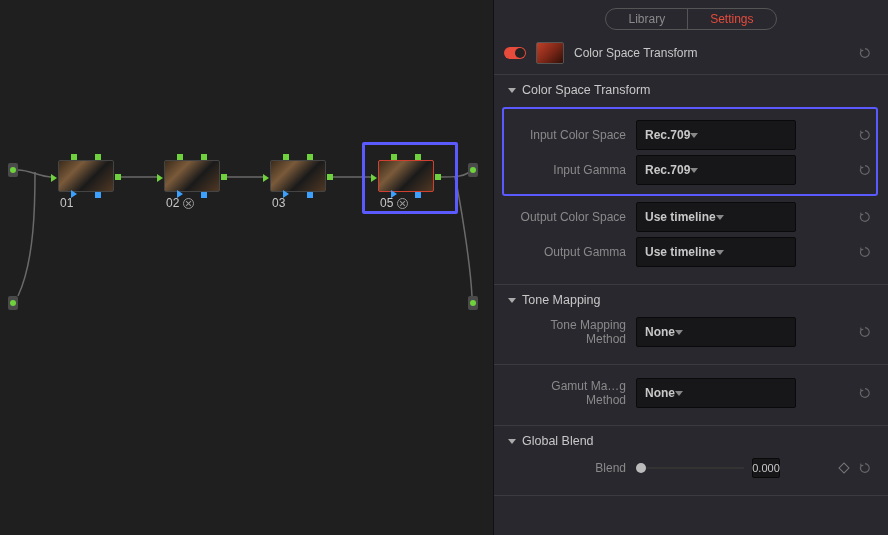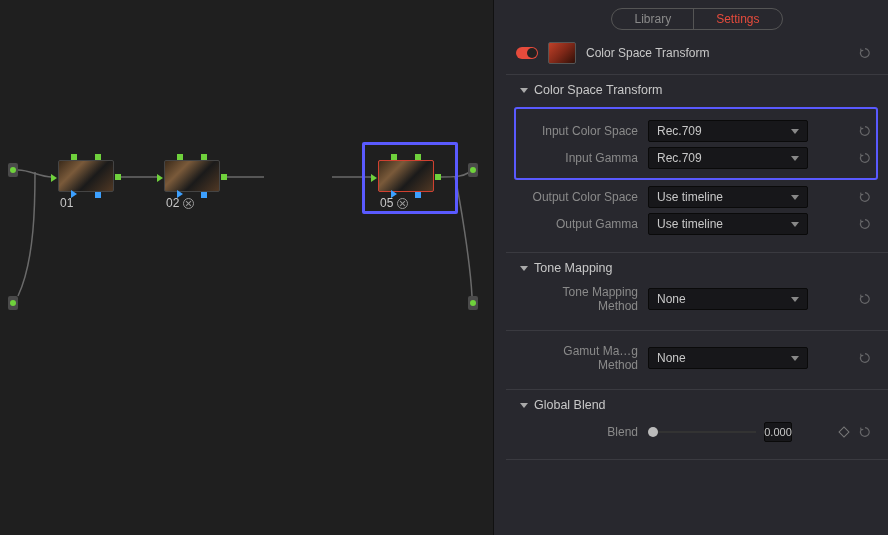--- a/index.html
+++ b/index.html
@@ -125,21 +125,20 @@
   }
 
   
   .side {
     width: 395px;
     background: var(--bg-panel);
     border-left: 1px solid #111;
     display: flex; flex-direction: column;
     height: 100%;
     overflow-y: auto;
-    padding-left: 12px;
   }
   .tabs {
     display: flex; justify-content: center;
     padding: 8px 0 6px;
   }
   .tab-group {
     display: flex;
     border: 1px solid #555;
     border-radius: 12px;
     overflow: hidden;
@@ -210,28 +209,29 @@
   }
   .row .lbl {
     width: 128px;
     text-align: right;
     padding-right: 10px;
     color: var(--text-dim);
     font-size: 12px;
   }
   .dd {
     flex: 0 0 160px;
-    height: 22px;
+    height: 30px;
     background: var(--bg-dropdown);
     border: 1px solid #0a0a0a;
     border-radius: 2px;
-    display: flex; align-items: center; justify-content: space-between;
+    display: flex; align-items: center; 
     padding: 0 8px;
     color: var(--text-main);
     font-size: 12px;
+    font-weight: bold;
   }
   .dd .dd-chev {
     width: 0; height: 0;
     border-left: 4px solid transparent;
     border-right: 4px solid transparent;
     border-top: 5px solid #888;
   }
   .row .tail {
     flex: 1;
     display: flex; justify-content: flex-end; align-items:center;
@@ -324,20 +324,33 @@
         <div class="port sq p-tr"></div>
         <div class="port tri-blue p-bl"></div>
         <div class="port sq-blue p-br"></div>
       </div>
       <div class="label-row">
         <span>02</span>
         <span class="fx-icon"></span>
       </div>
     </div>
 
+    <div class="node" style="left:270px; top:160px;">
+      <div class="thumb">
+        <div class="port tri-in p-l"></div>
+        <div class="port sq p-r"></div>
+        <div class="port sq p-tl"></div>
+        <div class="port sq p-tr"></div>
+        <div class="port tri-blue p-bl"></div>
+        <div class="port sq-blue p-br"></div>
+      </div>
+      <div class="label-row">
+        <span>03</span>
+      </div>
+    </div>
 
     <div class="node selected" style="left:378px; top:160px;">
       <div class="thumb">
         <div class="port tri-in p-l"></div>
         <div class="port sq p-r"></div>
         <div class="port sq p-tl"></div>
         <div class="port sq p-tr"></div>
         <div class="port tri-blue p-bl"></div>
         <div class="port sq-blue p-br"></div>
       </div>

